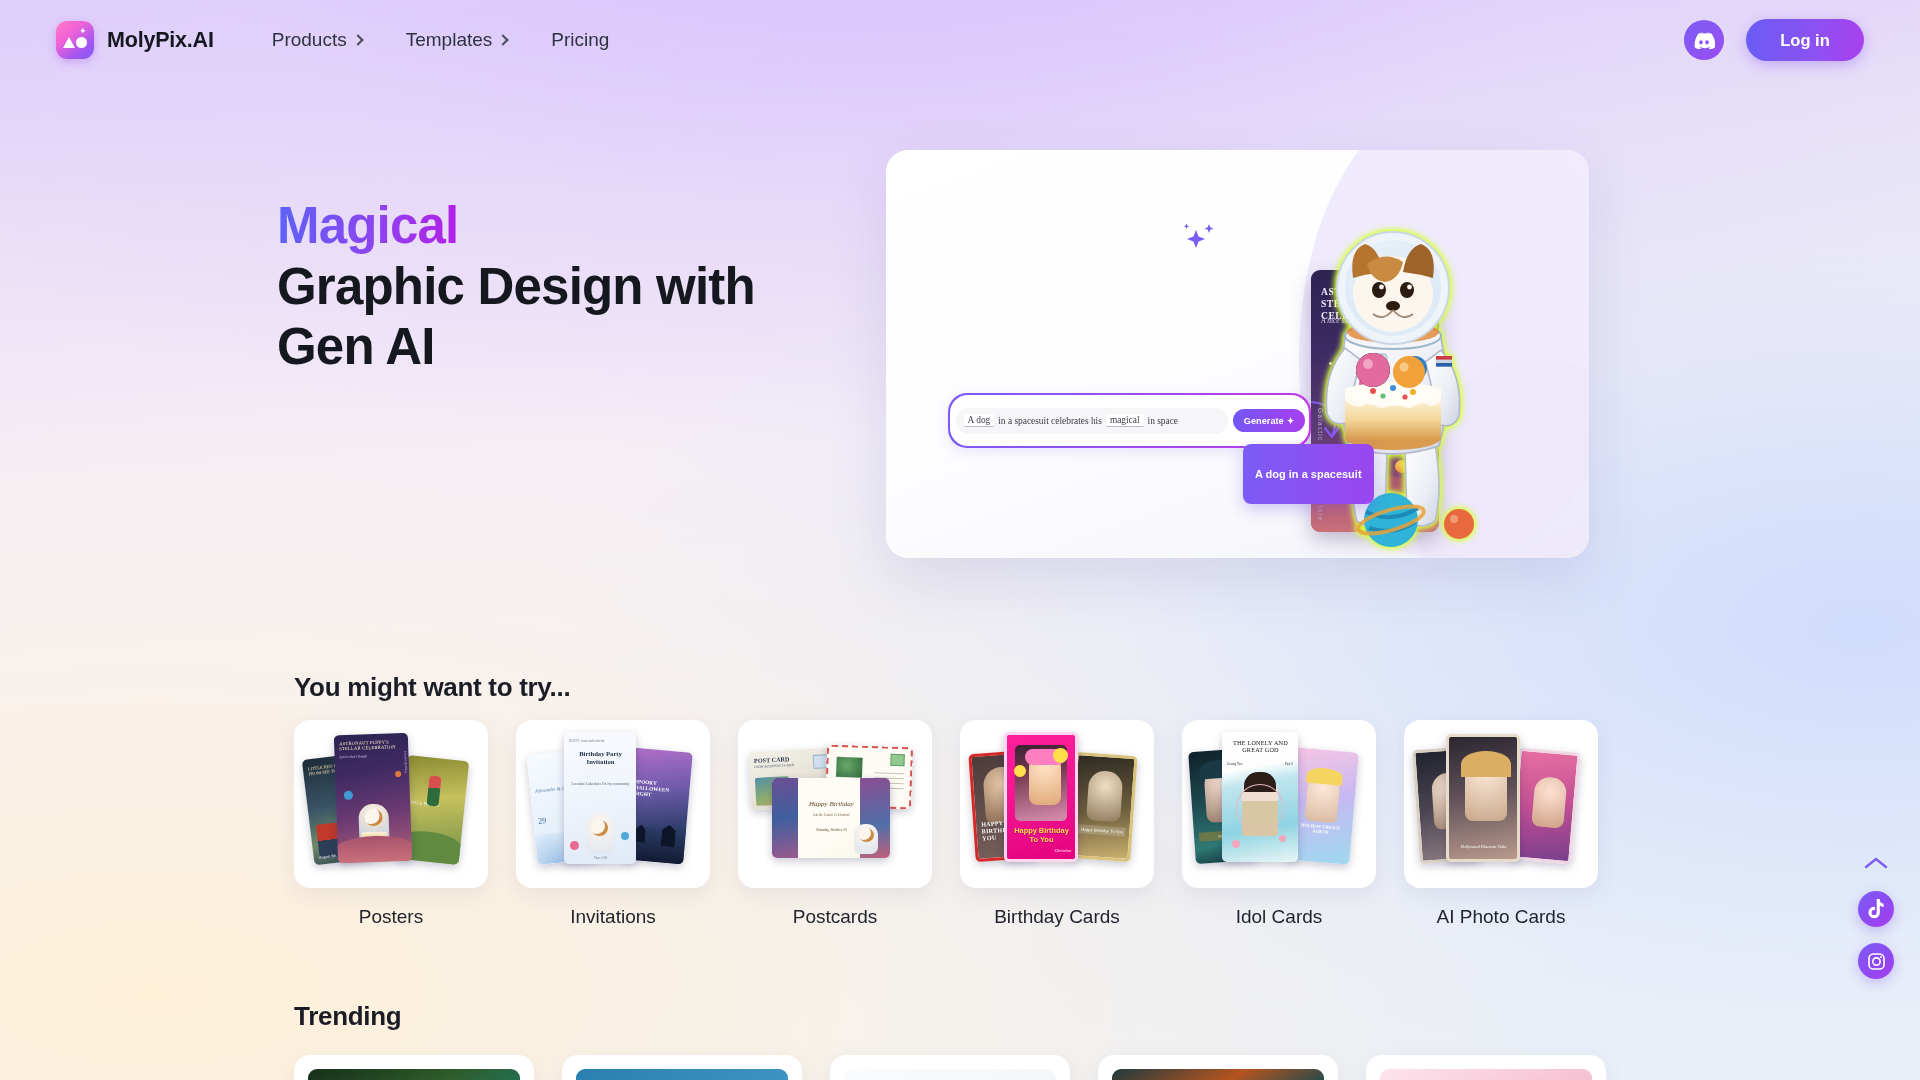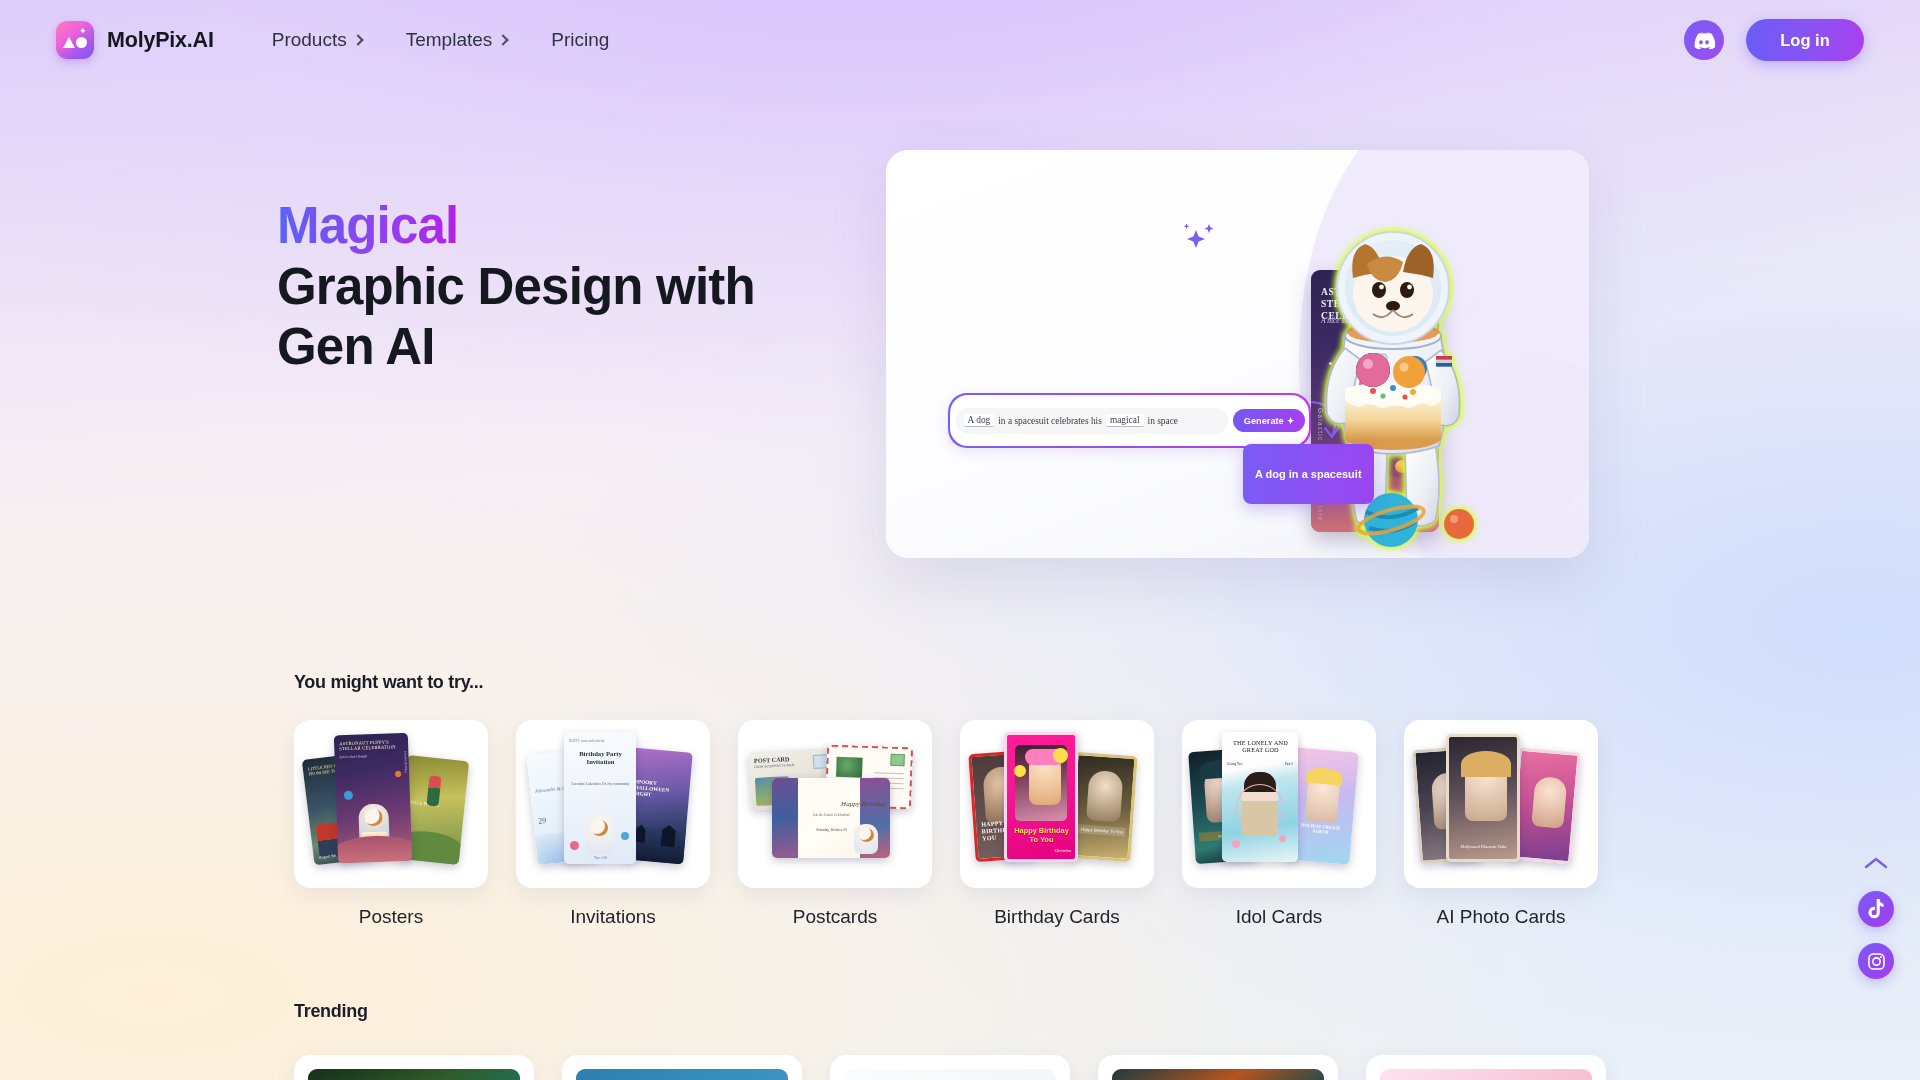--- a/index.html
+++ b/index.html
@@ -111,21 +111,21 @@
   .tooltip { position: absolute; left: 357px; top: 266px; background:
       linear-gradient(95deg,#7a5cf6,#9b45f0); color: #fff; font-size: 11px;
       font-weight: 700; padding: 24px 12px; border-radius: 8px; white-space: nowrap;
       box-shadow: 0 5px 15px rgba(110,70,220,.3); z-index: 5; margin-top: 28px; }
 
   
   .dog-wrap { position: absolute; right: 96px; top: 78px; width: 200px; height: 320px;
       filter: drop-shadow(0 0 3px #d9ff3d) drop-shadow(0 0 2px #d9ff3d); z-index: 4; }
 
   
-  .sec-title { position: absolute; font-size: 18px; font-weight: 700; color: #1b1d26; letter-spacing: -.3px; }
+  .sec-title { position: absolute; font-size: 26px; font-weight: 700; color: #1b1d26; letter-spacing: -.3px; }
   .cat-row { position: absolute; top: 720px; left: 294px; display: flex; gap: 28px; }
   .cat { width: 194px; }
   .cat-card { width: 194px; height: 168px; background: #fff; border-radius: 16px;
       box-shadow: 0 7px 22px rgba(70,70,120,.085); position: relative; overflow: hidden;
       cursor: pointer; }
   .cat-label { margin-top: 18px; text-align: center; font-size: 19px; color: #22252f; font-weight: 500; }
   .mini { position: absolute; border-radius: 5px; overflow: hidden;
       box-shadow: 0 3px 9px rgba(40,40,80,.26); }
   .mini .mt { position: absolute; left: 5px; right: 4px; color: #fff;
       font-family: "Liberation Serif", serif; line-height: 1.18; }
@@ -400,21 +400,21 @@
           <div style="position:absolute;right:6px;top:6px;width:16px;height:14px;background:#cfe0ef;border:1px solid #9fb6c9"></div>
         </div>
         <div class="mini" style="left:88px;top:26px;width:86px;height:62px;transform:rotate(2deg);background:#fdfbf4;border:2px dashed #d94f4f">
           <div style="position:absolute;left:8px;top:10px;width:26px;height:20px;background:radial-gradient(circle at 40% 40%,#6aa86a,#2f6b3b)"></div>
           <div style="position:absolute;right:6px;top:5px;width:14px;height:12px;background:#8fc98f;border:1px solid #6a9a6a"></div>
           <div style="position:absolute;right:6px;top:24px;width:30px;height:1px;background:#c8c2b2;box-shadow:0 5px #c8c2b2,0 10px #c8c2b2,0 15px #c8c2b2"></div>
         </div>
         <div class="mini" style="left:34px;top:58px;width:118px;height:80px;z-index:3;background:linear-gradient(140deg,#fdfbf3 0%,#fffdf6 55%,#f8f3e7 100%)">
           <div style="position:absolute;left:0;top:0;width:26px;height:100%;background:linear-gradient(170deg,#6b4f93,#3f5f9e 50%,#9a5a8f)"></div>
           <div style="position:absolute;right:0;top:0;width:30px;height:100%;background:linear-gradient(170deg,#8a4f93,#4f6fa8 60%,#c0607a)"></div>
-          <div class="mt" style="top:22px;font-size:7px;color:#5e4a2c;text-align:right;font-style:italic">Happy Birthday</div>
+          <div class="mt" style="top:22px;font-size:7px;color:#5e4a2c;text-align:center;font-style:italic">Happy Birthday</div>
           <div class="mt" style="top:36px;font-size:3.2px;color:#7a6648;text-align:center">Join the Cosmic Celebration!</div>
           <div class="mt" style="top:50px;font-size:3.6px;color:#5e4a2c;text-align:center">Saturday, October 20</div>
           <div style="position:absolute;right:12px;bottom:4px;width:24px;height:30px;background:radial-gradient(circle at 50% 28%,#fdf6ef,#dce4ee);border-radius:11px 11px 7px 7px"></div>
           <div style="position:absolute;right:16px;bottom:16px;width:15px;height:14px;border-radius:50%;background:#fdf6ef;box-shadow:inset -3px -2px 0 #c98a42"></div>
         </div>
       </div>
       <div class="cat-label">Postcards</div>
     </div>
 
     <div class="cat">

